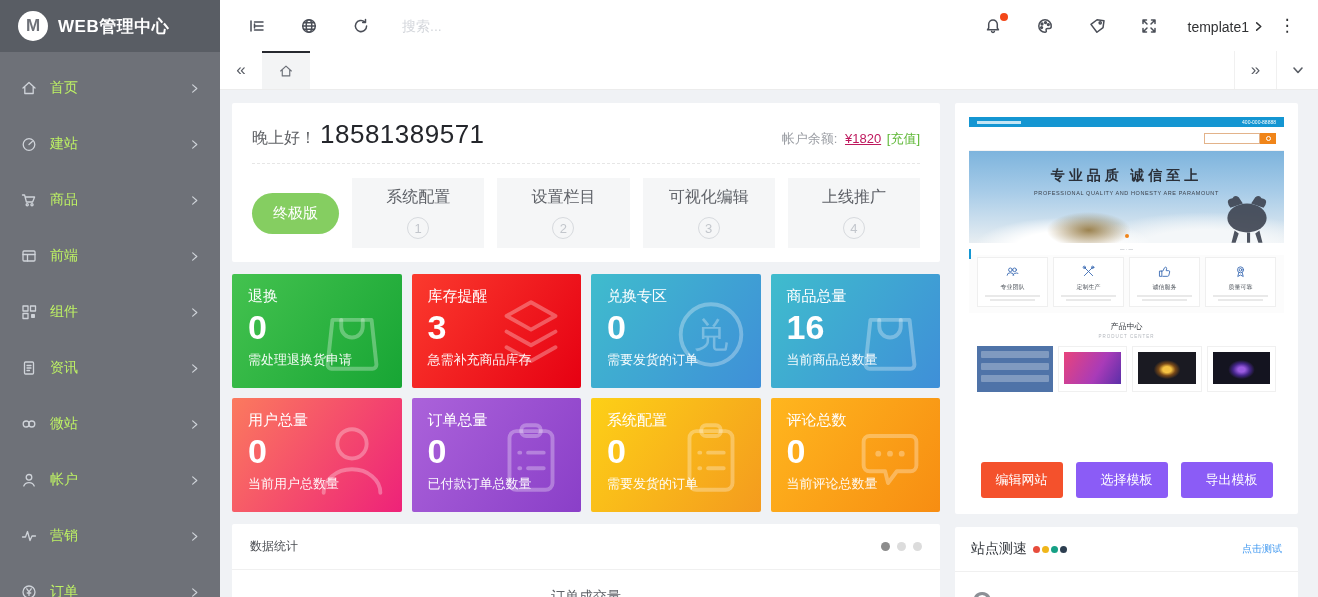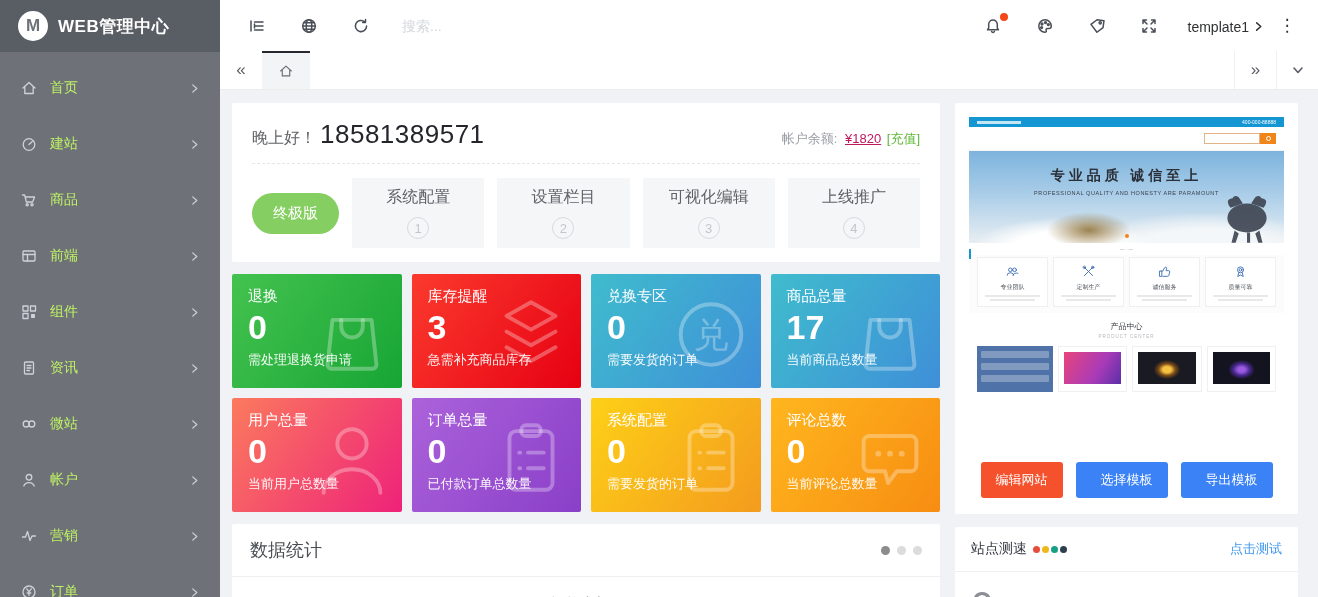--- a/index.html
+++ b/index.html
@@ -75,21 +75,21 @@
   .c2 { background:linear-gradient(125deg,#fb3a2e,#e60012); }
   .c3,.c4 { background:linear-gradient(125deg,#3fbccd,#3f8fd8); }
   .c5 { background:linear-gradient(125deg,#fb7a5e,#ee2279); }
   .c6 { background:linear-gradient(125deg,#ab62da,#8a3fc8); }
   .c7 { background:linear-gradient(125deg,#fdd017,#f49b1e); }
   .c8 { background:linear-gradient(125deg,#ffb61e,#f78d12); }
 
   
   .datastats { margin-top:12px; flex:1; }
   .ds-head { display:flex; align-items:center; padding:14px 18px; border-bottom:1px solid #f0f0f0; }
-  .ds-title { font-size:18px; color:#4a4d52; }
+  .ds-title { font-size:12px; color:#4a4d52; }
   .carousel-dots { margin-left:auto; display:flex; gap:7px; }
   .cdot { width:9px; height:9px; border-radius:50%; background:#dcdcdc; cursor:pointer; }
   .cdot.active { background:#8c8c8c; }
   .ds-chart-title { text-align:center; font-size:14px; color:#5f6268; padding-top:18px; }
 
   
   .template-card { padding:14px 14px 16px; }
   .tp { width:100%; height:330px; overflow:hidden; position:relative; background:#fff; }
   .tp-topbar { height:10px; background:#1496d2; display:flex; align-items:center; justify-content:space-between; padding:0 8px; }
   .tp-topbar .tp-welcome-bar { width:44px; height:3px; background:rgba(255,255,255,.75); }
@@ -126,29 +126,29 @@
   .tp-tile { flex:1; height:46px; border:1px solid #f0f0f0; background:#fff; overflow:hidden; }
   .tp-tile-menu { background:#4f73a8; border:none; padding:5px 4px; display:flex; flex-direction:column; gap:5px; }
   .tp-tile-menu i { display:block; height:7px; background:rgba(255,255,255,.28); border-radius:1px; }
   .tp-tile .tp-img { margin:5px 5px 0; height:32px; }
   .img-a { background:linear-gradient(120deg,#e8447c,#a93bb8 60%,#5b2fa8); }
   .img-b { background:radial-gradient(14px 10px at 50% 55%,#f5c242 30%,#7a4a18 60%,#1a1a22 95%); }
   .img-c { background:radial-gradient(14px 10px at 50% 55%,#9a5be0 25%,#45268a 60%,#141420 95%); }
   .tp-buttons { display:flex; justify-content:center; gap:13px; margin-top:15px; }
   .tp-button { border:none; color:#fff; font-size:13px; padding:9px 15px; border-radius:3px; cursor:pointer; }
   .btn-edit { background:#f4512c; }
-  .btn-teal { background:#3b82f6;padding-left:25px; }
+  .btn-teal { background:#8b5cf6;padding-left:25px; }
 
   
   .speed-card { margin-top:13px; flex:1; }
   .sp-head { display:flex; align-items:center; padding:13px 16px; border-bottom:1px solid #f0f0f0; }
   .sp-title { font-size:14px; color:#33373d; }
   .sp-dots { display:flex; gap:2px; margin-left:6px; }
   .sp-dot { width:7px; height:7px; border-radius:50%; }
-  .sp-link { margin-left:auto; font-size:13px; color:#3e97f0; cursor:pointer; }
+  .sp-link { margin-left:auto; font-size:10px; color:#3e97f0; cursor:pointer; }
   .sp-body { display:flex; align-items:flex-start; justify-content:space-between; padding:12px 16px 0; }
   .sp-value { font-size:40px; color:#8c9096; }
 </style>
 </head>
 <body>
 
 <div class="sidebar">
   <div class="logo-band">
     <div class="logo-circle">M</div>
     <div class="logo-title">WEB管理中心</div>
@@ -443,21 +443,21 @@
         <div class="stat-wm">
           <svg viewBox="0 0 90 90">
               <circle cx="45" cy="45" r="31"></circle>
               <text x="45" y="58" font-size="36" text-anchor="middle" fill="rgba(255,255,255,.3)" stroke="none">兑</text>
             </svg>
         </div>
       </div>
 
       <div class="stat-card c4">
         <div class="stat-title">商品总量</div>
-        <div class="stat-value">17</div>
+        <div class="stat-value">16</div>
         <div class="stat-desc">当前商品总数量</div>
         <div class="stat-wm">
           <svg viewBox="0 0 90 90">
               <path d="M25 30 H65 L70 76 a4 4 0 0 1 -4 4 H24 a4 4 0 0 1 -4 -4 Z"></path>
               <path d="M34 30 v7 a11 11 0 0 0 22 0 v-7"></path>
             </svg>
         </div>
       </div>
 
       <div class="stat-card c5">

